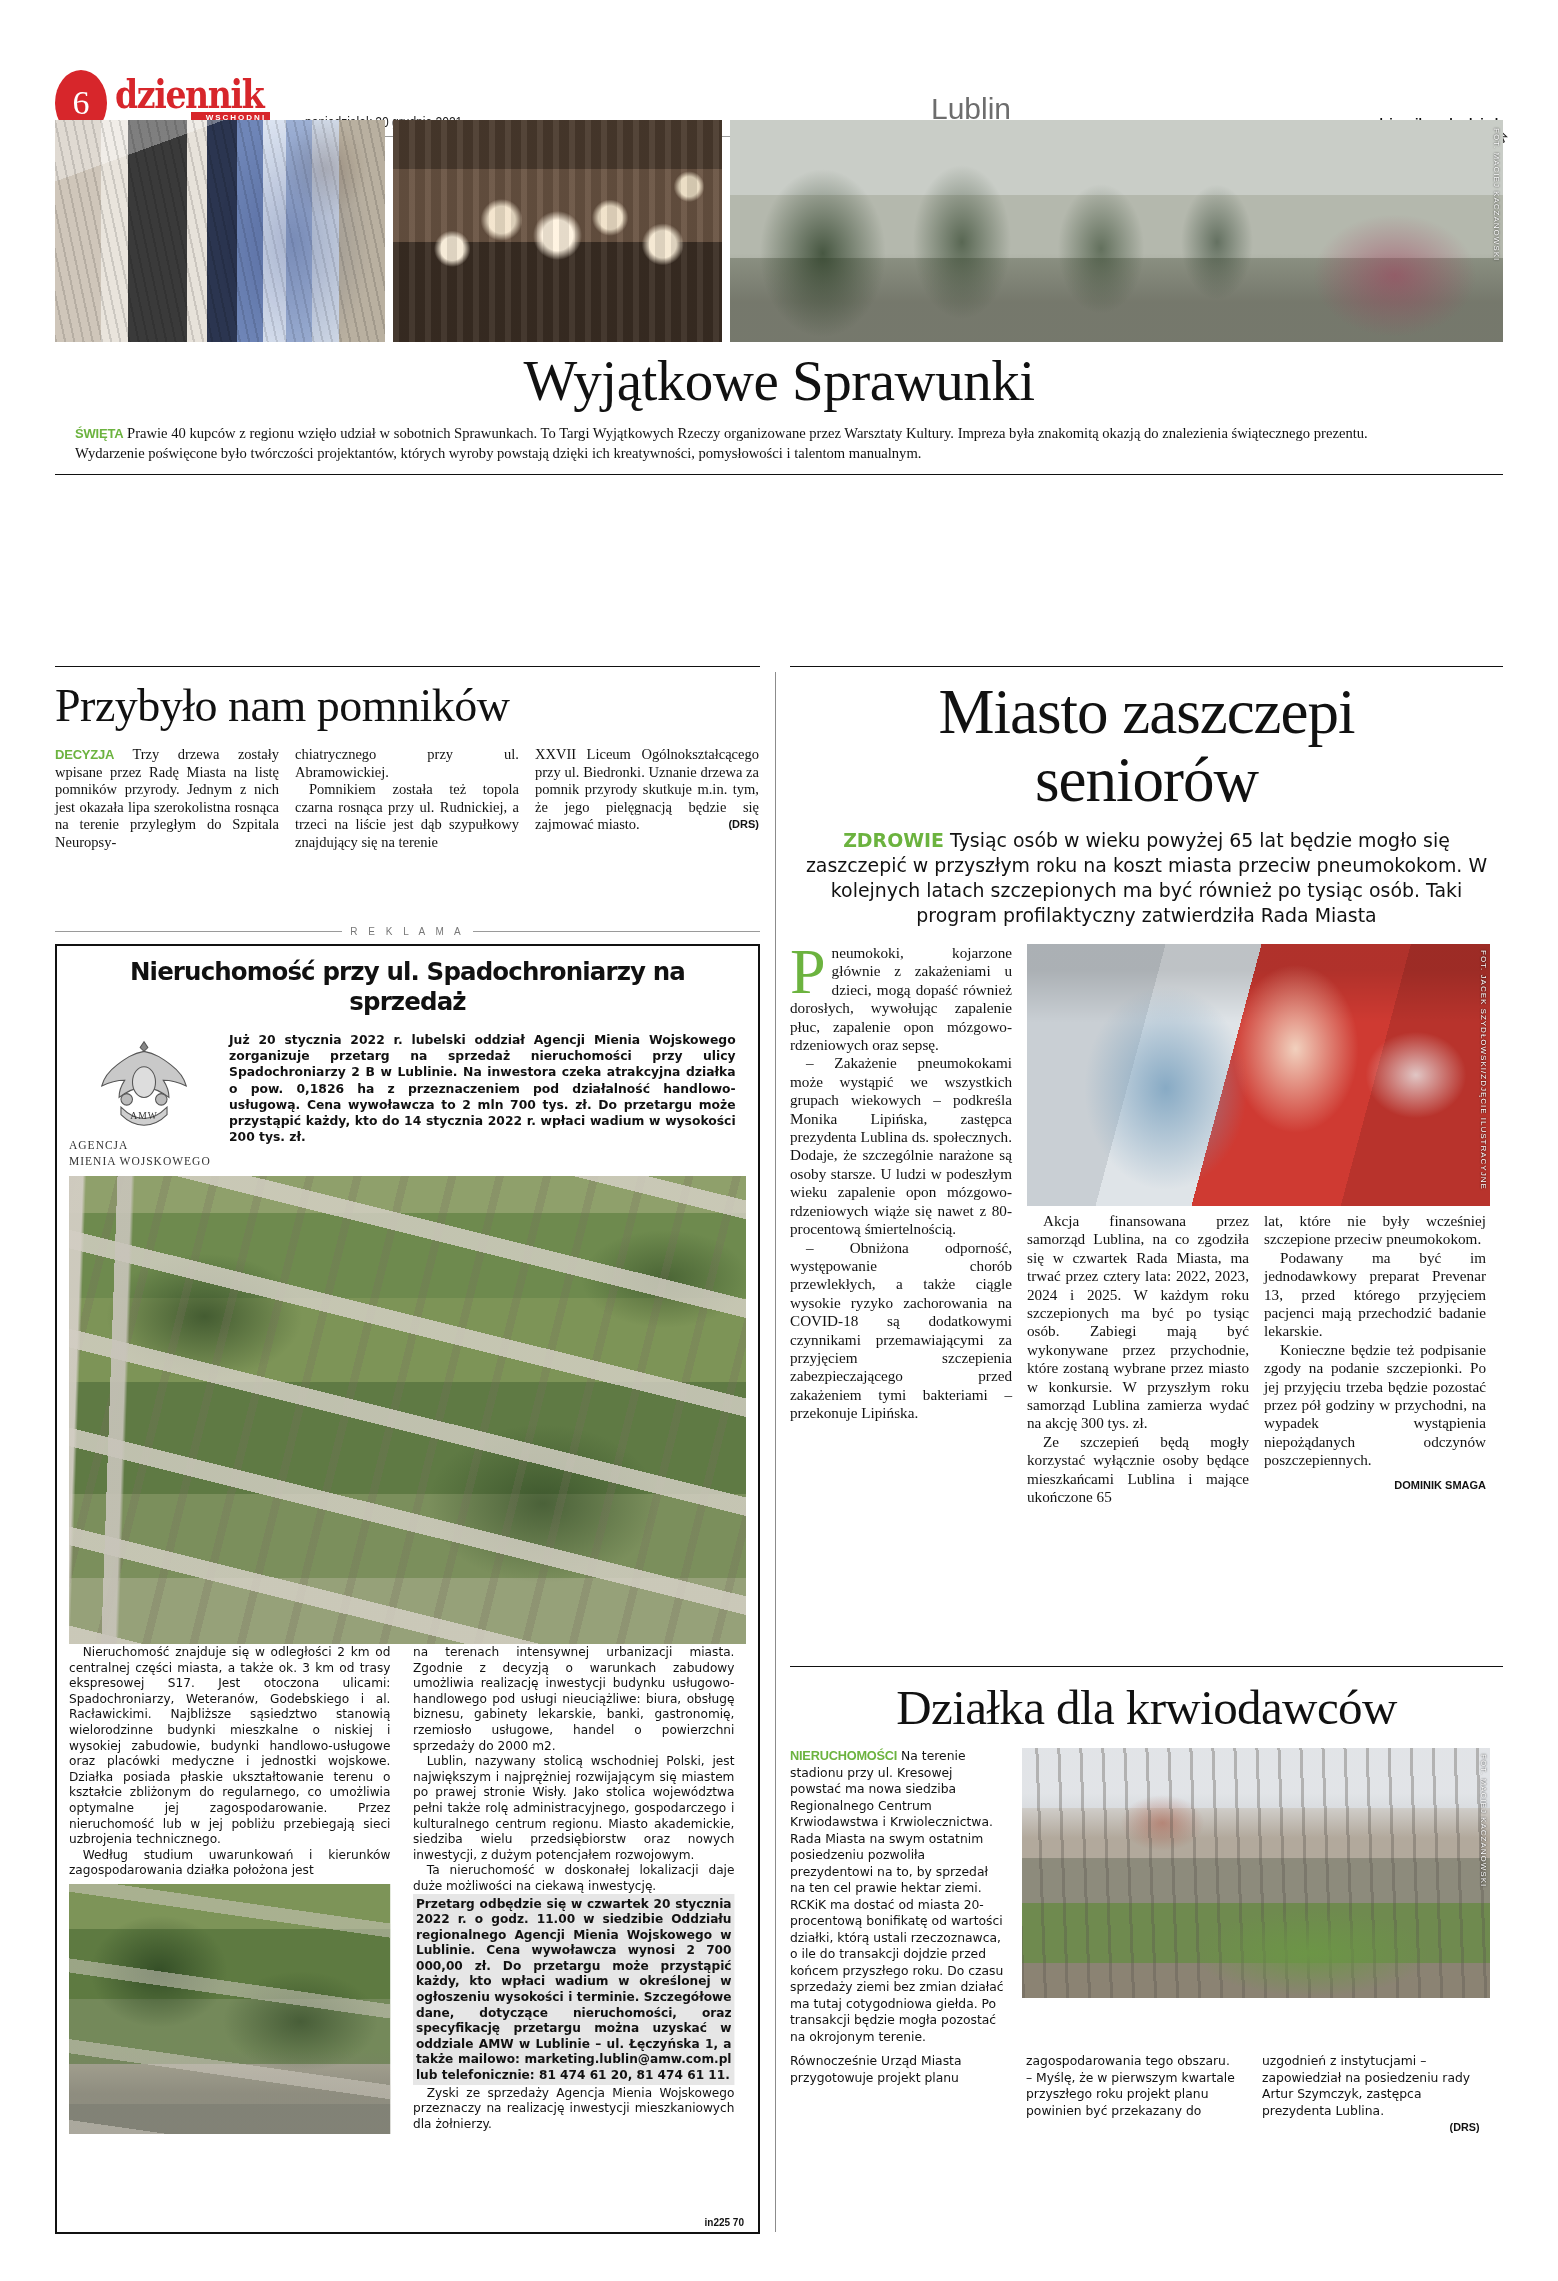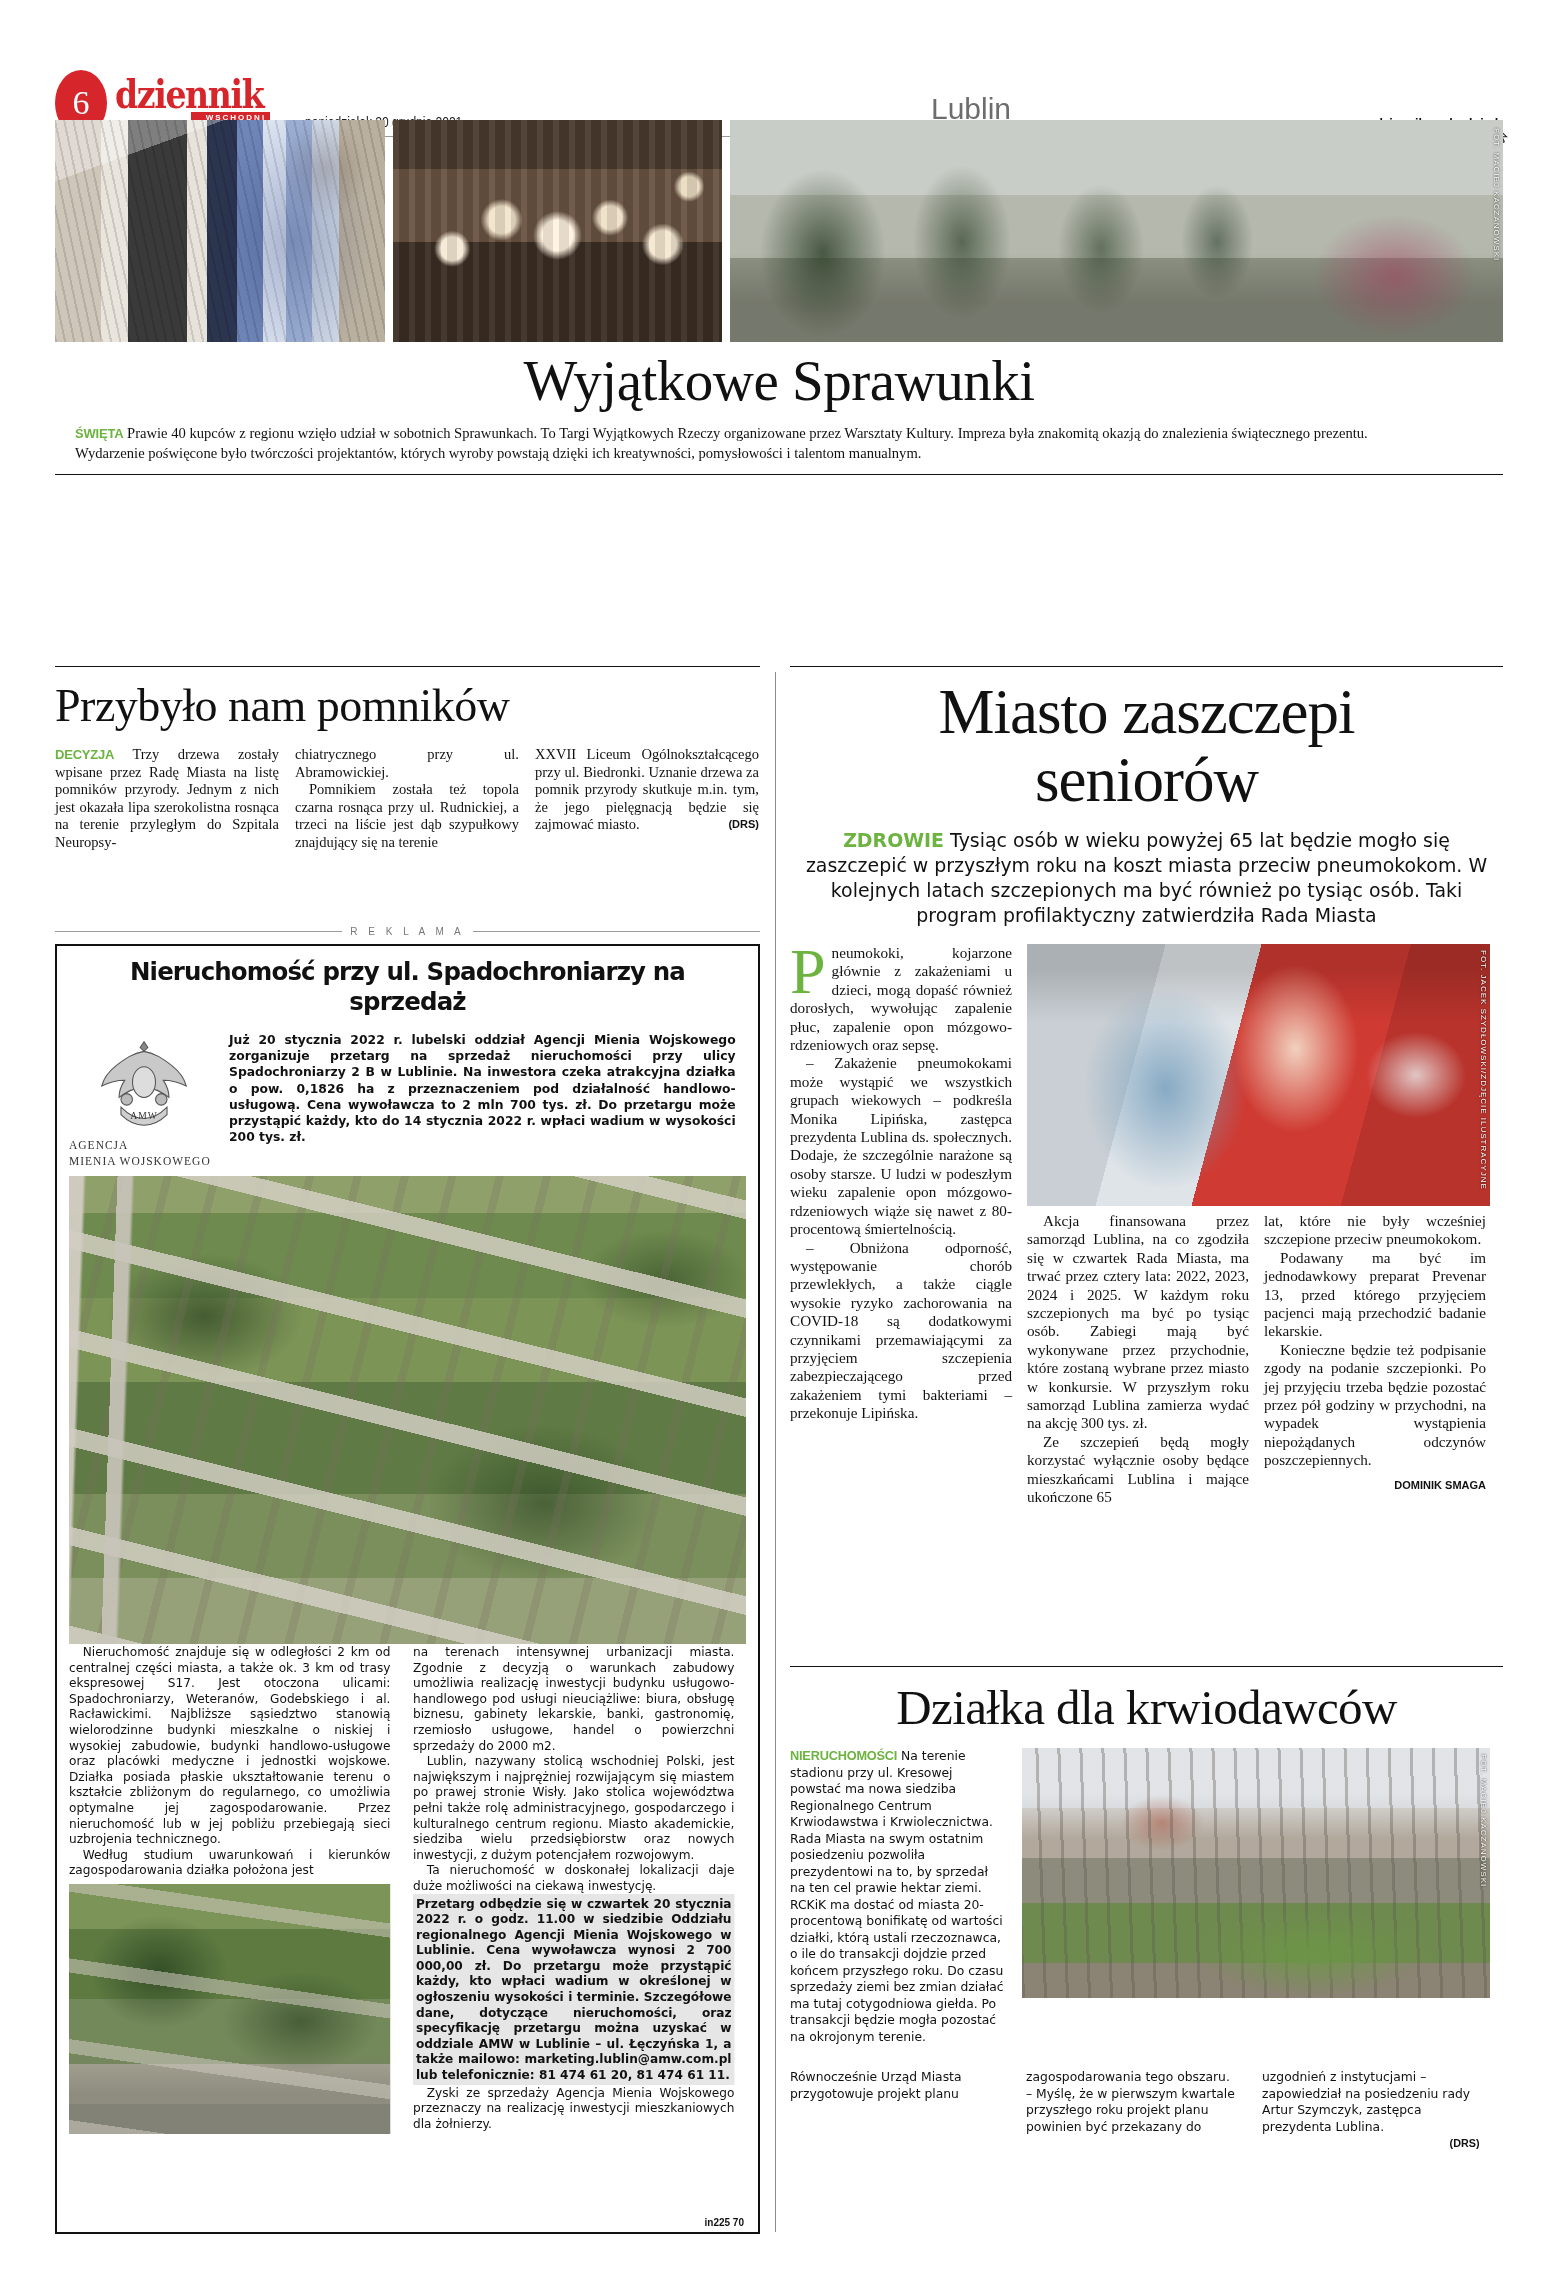--- a/index.html
+++ b/index.html
@@ -296,21 +296,21 @@
       radial-gradient(ellipse 190px 70px at 62% 82%, rgba(108,150,70,.95), transparent 62%),
       repeating-linear-gradient(88deg, rgba(90,85,78,.35) 0 3px, rgba(0,0,0,0) 3px 22px),
       radial-gradient(ellipse 60px 40px at 30% 30%, rgba(170,90,70,.55), transparent 70%),
       linear-gradient(180deg, rgba(230,232,235,.85) 0 18%, transparent 36%);
   }
   .dz-credit{
     position:absolute; right:2px; top:6px; writing-mode:vertical-rl;
     font-family:"Liberation Sans",sans-serif; font-size:8px; color:#fff; letter-spacing:1px;
     text-shadow:0 0 2px #000;
   }
-  .dz-bottom{ display:flex; gap:14px; margin-top:24px; }
+  .dz-bottom{ display:flex; gap:14px; margin-top:8px; }
   .dz-col{
     width:222px; font-family:"DejaVu Sans", sans-serif; font-size:12.6px;
     line-height:16.5px; text-align:left; transform:scaleX(0.98); transform-origin:left top;
   }
   .dz-col p{ margin:0; }
   .sig-drs{ font-family:"Liberation Sans", sans-serif; font-weight:bold; font-size:11px; text-align:right; }
 </style>
 </head>
 <body>
 

